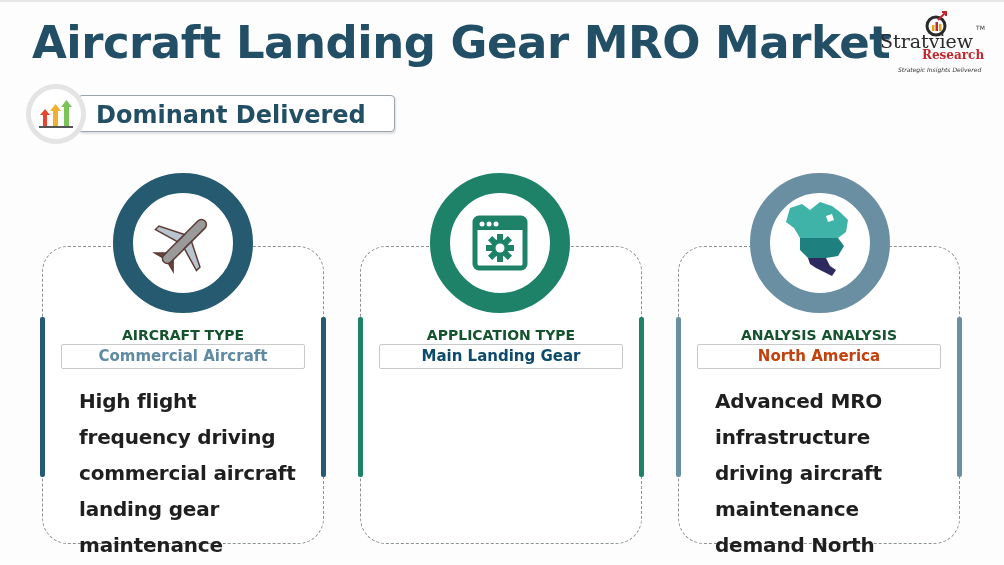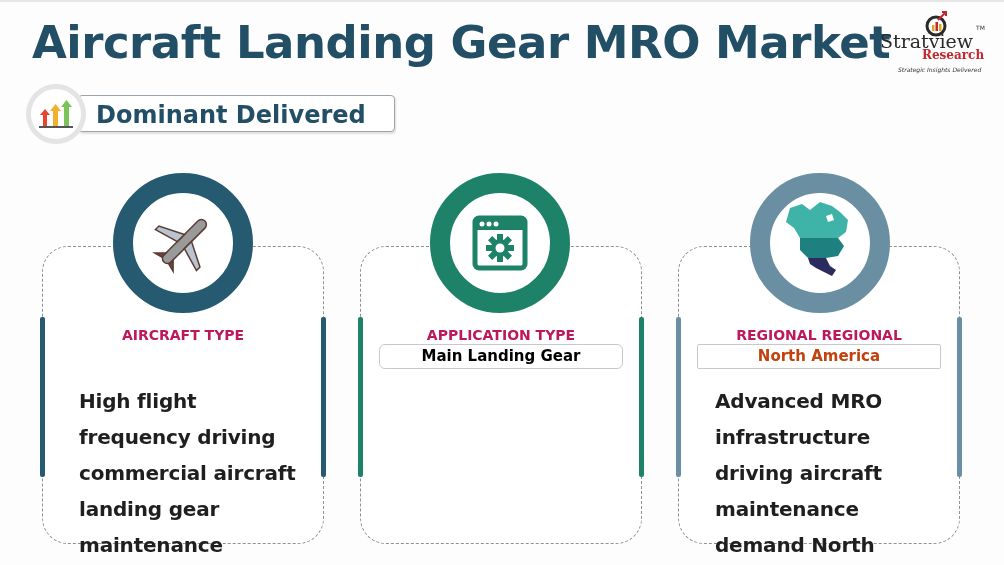--- a/index.html
+++ b/index.html
@@ -13,21 +13,21 @@
   .logo .tag { position: absolute; left: 22px; top: 56px; font-size: 6px; font-style: italic; color: #333; white-space: nowrap; }
   .logo svg { position: absolute; left: 48px; top: 0px; }
   .seg { position: absolute; left: 26px; top: 82px; }
   .seg .circ { position: absolute; left: 0; top: 0; width: 60px; height: 60px; border-radius: 50%; background: #fff; border: 5px solid #e4e4e4; display:flex; align-items:center; justify-content:center; z-index:2; }
   .seg .box { position: absolute; left: 52px; top: 11px; width: 317px; height: 37px; border: 1.5px solid #9aa4aa; border-radius: 4px; box-shadow: 1px 2px 2px rgba(0,0,0,0.12); background: #fff; }
   .seg .label { position: absolute; left: 70px; top: 17px; font-size: 24px; font-weight: bold; color: #224f66; white-space: nowrap; z-index: 3; }
   .card { position: absolute; top: 244px; width: 282px; height: 298px; border: 1.5px dashed #8a9296; border-radius: 26px; background: #fff; }
   .card .bar { position: absolute; top: 70px; width: 5px; height: 160px; border-radius: 2px; }
   .card .bar.l { left: -3px; } .card .bar.r { right: -3px; }
   .ring { position: absolute; top: 171px; width: 140px; height: 140px; border-radius: 50%; background: #fff; display: flex; align-items: center; justify-content: center; }
-  .heading { position: absolute; top: 80px; left: 0; right: 0; text-align: center; font-size: 14px; font-weight: bold; color: #be185d; }
+  .heading { position: absolute; top: 80px; left: 0; right: 0; text-align: center; font-size: 14px; font-weight: bold; color: #14532d; }
   .pill { position: absolute; top: 97px; left: 18px; right: 18px; height: 25px; border: 1.5px solid #c9c9c9; border-radius: 2px; text-align: center; font-size: 15px; font-weight: bold; line-height: 22px; }
   .desc { position: absolute; top: 136px; left: 36px; right: 20px; font-size: 20px; line-height: 36px; font-weight: bold; color: #1f1f1f; letter-spacing: -0.2px; }
 </style>
 </head>
 <body>
 
 <div class="frame">
   <div class="title">Aircraft Landing Gear MRO Market</div>
 
   <div class="logo">
@@ -54,38 +54,39 @@
         <rect x="1" y="27" width="34" height="2" fill="#555"></rect>
       </svg>
     </div>
     <div class="label">Dominant Delivered</div>
   </div>
 
   <div class="card" style="left:42px;">
     <div class="bar l" style="background:#255a70;"></div>
     <div class="bar r" style="background:#255a70;"></div>
     <div class="heading">AIRCRAFT TYPE</div>
+    <div class="pill" style="color:#5e8aa3;">Commercial Aircraft</div>
     <div class="desc">High flight frequency driving commercial aircraft landing gear maintenance demand.</div>
   </div>
   <div class="ring" style="left:113px; border:20px solid #255a70;">
     <svg width="70" height="70" viewBox="0 0 70 70">
       <g transform="rotate(45 35 35)">
         <rect x="30" y="4" width="10" height="58" rx="5" fill="#9a9a9a" stroke="#5a3b33" stroke-width="1.5"></rect>
         <path d="M30 28 L6 40 L6 45 L30 38 Z" fill="#b9c4cf" stroke="#5a3b33" stroke-width="1.5"></path>
         <path d="M40 28 L64 40 L64 45 L40 38 Z" fill="#b9c4cf" stroke="#5a3b33" stroke-width="1.5"></path>
         <path d="M30 54 L22 62 L30 60 Z M40 54 L48 62 L40 60 Z" fill="#6b463c" stroke="#5a3b33" stroke-width="1.5"></path>
       </g>
     </svg>
   </div>
 
   <div class="card" style="left:360px;">
     <div class="bar l" style="background:#1e8268;"></div>
     <div class="bar r" style="background:#1e8268;"></div>
     <div class="heading">APPLICATION TYPE</div>
-    <div class="pill" style="color:#000000;border-radius:6px;">Main Landing Gear</div>
+    <div class="pill" style="color:#0c4a6e;">Main Landing Gear</div>
   </div>
   <div class="ring" style="left:430px; border:20px solid #1e8268;">
     <svg width="56" height="56" viewBox="0 0 56 56">
       <rect x="3" y="3" width="50" height="50" rx="4" fill="none" stroke="#1e8268" stroke-width="5"></rect>
       <rect x="3" y="3" width="50" height="12" fill="#1e8268"></rect>
       <circle cx="10" cy="9" r="2.5" fill="#fff"></circle>
         <circle cx="17" cy="9" r="2.5" fill="#fff"></circle>
         <circle cx="24" cy="9" r="2.5" fill="#fff"></circle>
       <g transform="translate(28 33)" fill="#1e8268">
         <circle r="9"></circle>
@@ -94,21 +95,21 @@
         <rect x="-3" y="-14" width="6" height="28" transform="rotate(45)"></rect>
         <rect x="-3" y="-14" width="6" height="28" transform="rotate(-45)"></rect>
         <circle r="4.5" fill="#fff"></circle>
       </g>
     </svg>
   </div>
 
   <div class="card" style="left:678px;">
     <div class="bar l" style="background:#6a8fa2;"></div>
     <div class="bar r" style="background:#6a8fa2;"></div>
-    <div class="heading">REGIONAL REGIONAL</div>
+    <div class="heading">ANALYSIS ANALYSIS</div>
     <div class="pill" style="color:#c2410c;">North America</div>
     <div class="desc">Advanced MRO infrastructure driving aircraft maintenance demand North America.</div>
   </div>
   <div class="ring" style="left:750px; border:20px solid #6a8fa2;">
     <svg width="80" height="90" viewBox="0 0 80 90">
       <path d="M10 10 L22 6 L30 12 L40 4 L52 8 L60 14 L68 22 L66 34 L58 40 L20 40 L14 30 L6 24 Z" fill="#3fb3a8"></path>
       <path d="M20 40 L58 40 L64 48 L58 58 L46 60 L28 60 L20 52 Z" fill="#1f8080"></path>
       <path d="M28 60 L46 60 L50 68 L56 72 L52 78 L44 74 L36 70 L30 66 Z" fill="#2c2a5e"></path>
       <path d="M46 18 L52 16 L54 22 L48 24 Z" fill="#fff"></path>
     </svg>

